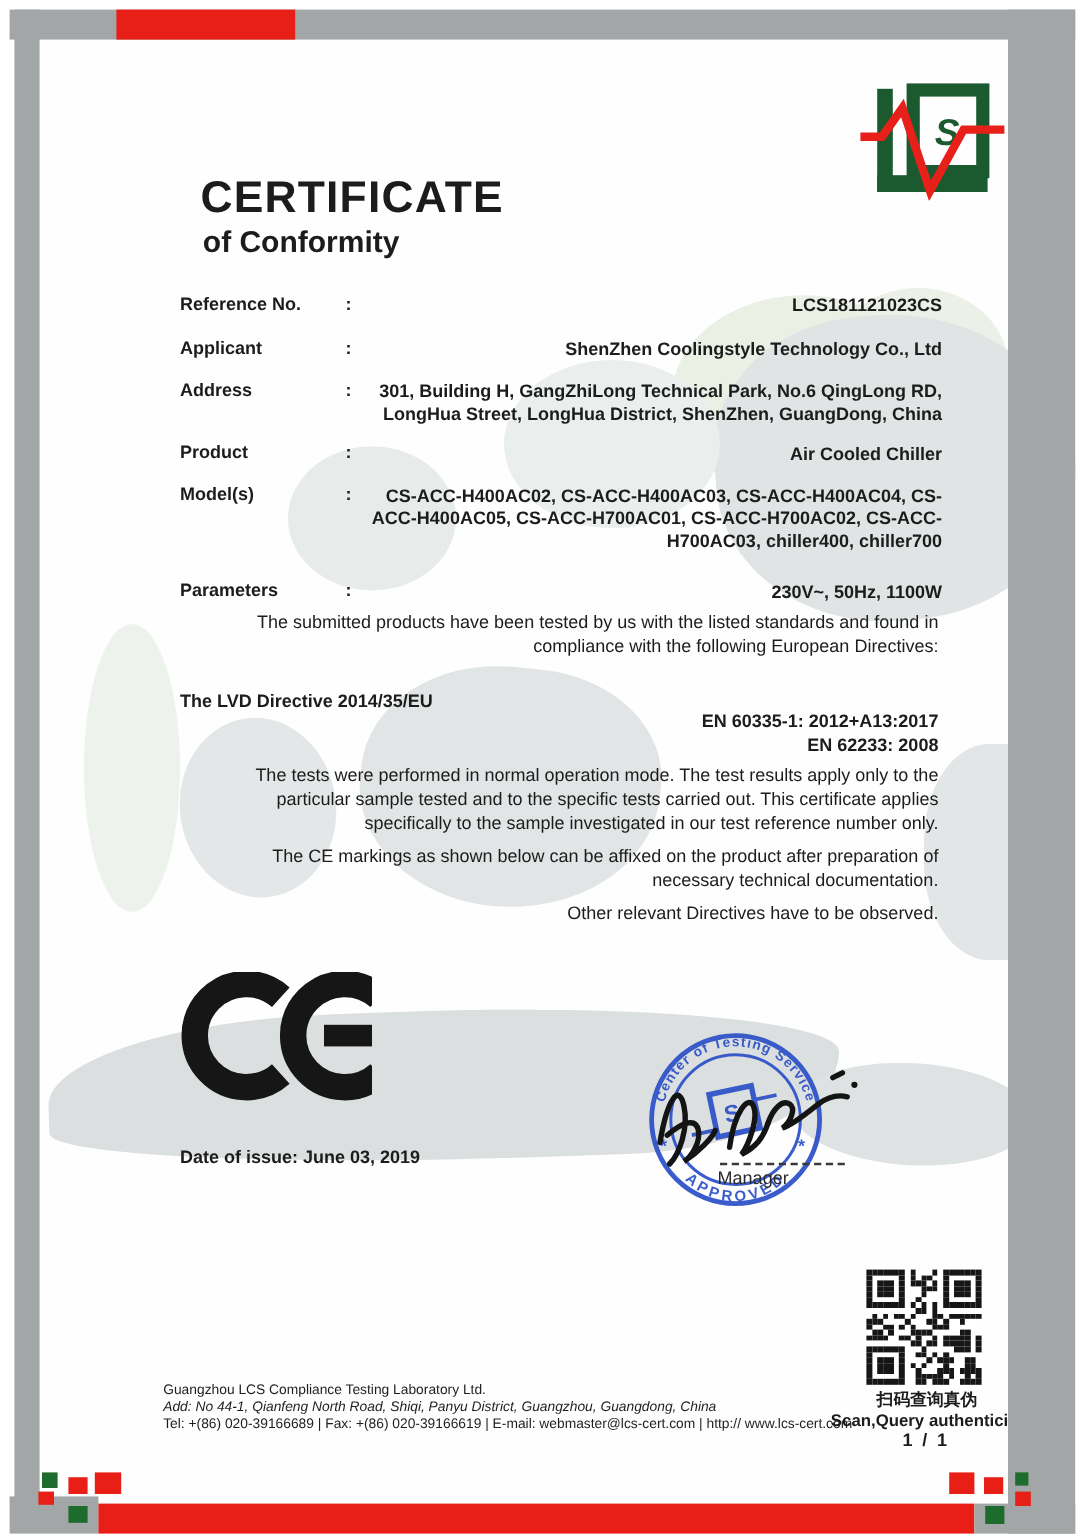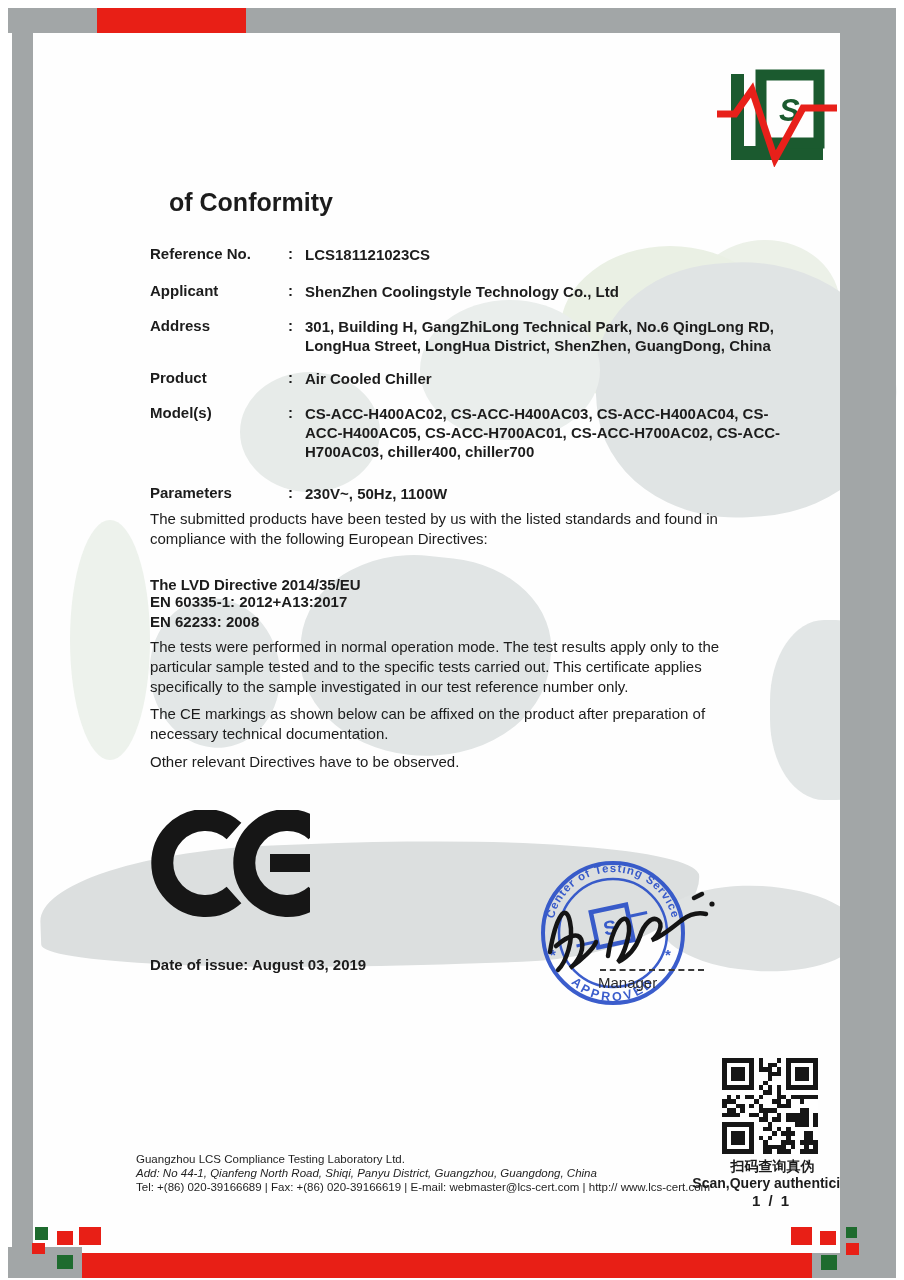--- a/index.html
+++ b/index.html
@@ -17,21 +17,21 @@
   .frame{z-index:6;}
   
   .title{left:167px;top:144px;font-size:37px;font-weight:bold;letter-spacing:1px;}
   .subtitle{left:169px;top:188px;font-size:25px;font-weight:bold;}
   
   .fields{left:150px;top:245px;width:560px;}
   .frow{position:absolute;left:0;width:560px;}
   .flabel{position:absolute;left:0;font-size:15px;font-weight:bold;}
   .fcolon{position:absolute;left:138px;font-size:15px;font-weight:bold;}
   .fvalue{position:absolute;left:155px;width:480px;font-size:15px;font-weight:bold;line-height:19px;}
-  .pre{white-space:pre-line;}
+  .pre{white-space:pre-line;text-align:right;}
   
   .paras{left:150px;top:509px;width:632px;}
   .pblock{position:absolute;left:0;width:632px;font-size:15px;line-height:20px;}
   .bold{font-weight:bold;}
   .dateline{left:150px;top:956px;font-size:15px;font-weight:bold;}
   
   .ftext{left:136px;font-size:11.5px;line-height:14px;color:#1e1e1e;}
   .qr{left:722px;top:1058px;width:96px;height:96px;display:grid;grid-template-columns:repeat(21,1fr);grid-template-rows:repeat(21,1fr);background:#fff;}
   .qr i{display:block;}
   .qr i.d{background:#161616;}
@@ -65,20 +65,21 @@
   <div class="content">
 
     <svg class="abs" style="left:715px;top:62px;" width="130" height="105" viewBox="0 0 130 105">
       <rect x="16" y="12" width="13" height="86" fill="#1b5a2f"></rect>
       <rect x="16" y="84" width="92" height="14" fill="#1b5a2f"></rect>
       <rect x="46" y="13" width="58" height="68" fill="none" stroke="#1b5a2f" stroke-width="11"></rect>
       <text x="64" y="59" font-size="31" font-weight="bold" font-style="italic" fill="#1b5a2f">S</text>
       <polyline points="2,52 20,52 37,28 60,97 88,46 122,46" fill="none" stroke="#e8201a" stroke-width="7"></polyline>
     </svg>
 
+    <div class="abs title">CERTIFICATE</div>
     <div class="abs subtitle">of Conformity</div>
 
     <div class="abs fields">
       <div class="frow" style="top:0;">
         <span class="flabel">Reference No.</span>
         <span class="fcolon">:</span>
         <div class="fvalue pre">LCS181121023CS</div>
       </div>
       <div class="frow" style="top:37px;">
         <span class="flabel">Applicant</span>
@@ -123,21 +124,21 @@
 necessary technical documentation.</div>
       <div class="pblock pre" style="top:243px;">Other relevant Directives have to be observed.</div>
     </div>
 
     <svg class="abs" style="left:150px;top:810px;" width="160" height="110" viewBox="0 0 160 110">
       <path d="M 84 21 A 43 43 0 1 0 84 85" fill="none" stroke="#161616" stroke-width="22"></path>
       <path d="M 166 21 A 43 43 0 1 0 166 85" fill="none" stroke="#161616" stroke-width="22"></path>
       <rect x="120" y="44" width="42" height="18" fill="#161616"></rect>
     </svg>
 
-    <div class="abs dateline">Date of issue: August 03, 2019</div>
+    <div class="abs dateline">Date of issue: June 03, 2019</div>
 
     <svg class="abs" style="left:538px;top:858px;opacity:.92;" width="150" height="150" viewBox="0 0 150 150">
       <circle cx="75" cy="75" r="70" fill="none" stroke="#2b50c8" stroke-width="4"></circle>
       <circle cx="75" cy="75" r="54" fill="none" stroke="#2b50c8" stroke-width="2.5"></circle>
       <defs>
         <path id="arcT" d="M 14 75 A 61 61 0 0 1 136 75"></path>
         <path id="arcB" d="M 17 85 A 58 58 0 0 0 133 85"></path>
       </defs>
       <text font-size="11.5" font-weight="bold" fill="#2b50c8" letter-spacing="1">
         <textPath href="#arcT" startOffset="50%" text-anchor="middle">Center of Testing Service</textPath>

